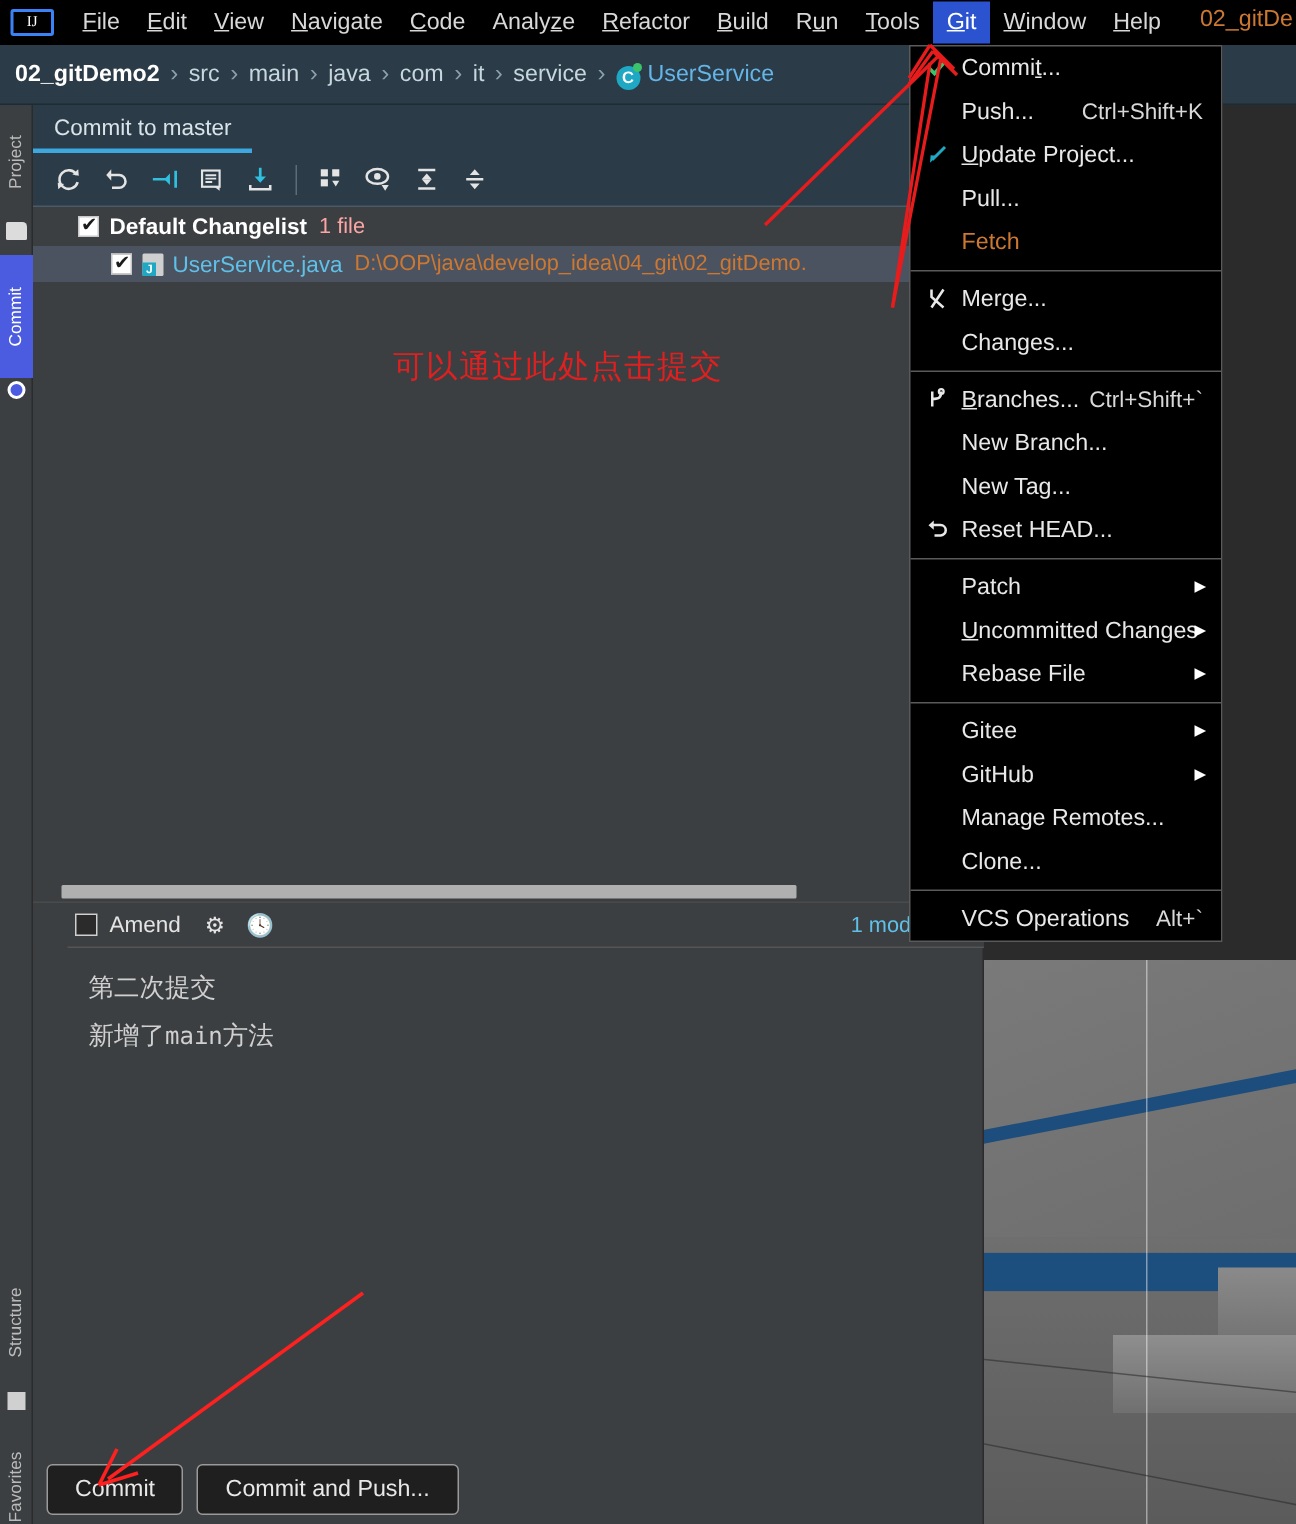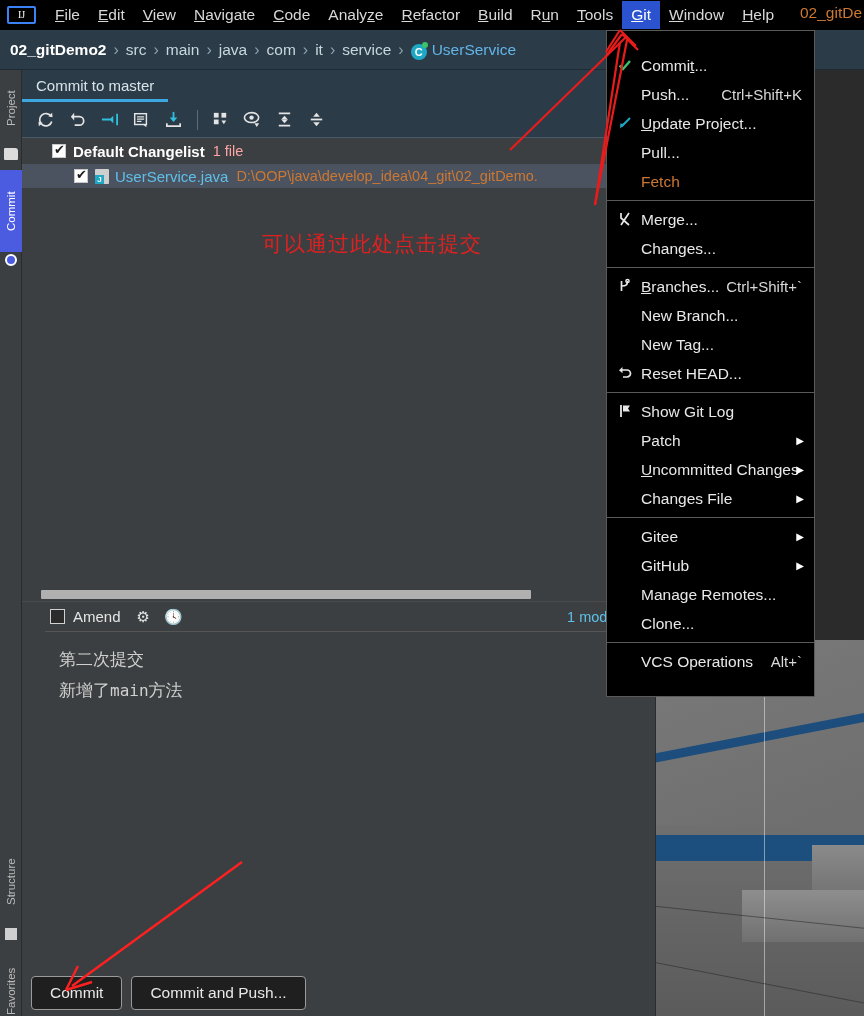--- a/index.html
+++ b/index.html
@@ -305,21 +305,21 @@
     position: absolute; left: 656px; top: 70px; width: 208px; height: 570px;
     background: #2b2b2b; z-index: 1; overflow: hidden;
     font-family: "DejaVu Sans Mono", monospace; font-size: 14px;
   }
   .es-line { position: absolute; white-space: nowrap; }
 
   
   .gitmenu {
     position: absolute; left: 606px; top: 30px; width: 209px;
     background: #000000; border: 1px solid #5a5a5a; z-index: 40;
-    padding: 20px 0;
+    padding: 0 0;
   }
   .gm-item {
     position: relative; height: 29px; display: flex; align-items: center;
     color: #e8e8e8; font-size: 15.5px; padding-left: 34px; padding-right: 12px;
   }
   .gm-item .gm-ico {
     position: absolute; left: 9px; top: 5px; width: 18px; height: 18px;
     display: flex; align-items: center; justify-content: center; font-size: 15px;
   }
   .gm-item.orange { color: #cc7832; }
@@ -624,38 +624,29 @@
           <svg width="16" height="16" viewBox="0 0 16 16">
             <path fill="none" stroke="#e8e8e8" stroke-width="1.7" d="M4 5h6a3.5 3.5 0 010 7H6"></path>
             <path fill="#e8e8e8" d="M5.5 2L2 5.2l3.5 3z"></path>
           </svg>
         </span>
       <span>Reset HEAD...</span>
     </div>
 
     <div class="gm-sep"></div>
     <div class="gm-item">
-      <span class="gm-ico">
-          <svg width="16" height="16" viewBox="0 0 16 16">
-            <path stroke="#e8e8e8" stroke-width="1.8" d="M4 2v12"></path>
-            <path fill="#e8e8e8" d="M6 2.5h7l-2 3 2 3H6z"></path>
-          </svg>
-        </span>
-      <span>Show Git Log</span>
-    </div>
-    <div class="gm-item">
       <span>Patch</span>
       <span class="gm-arrow">▶</span>
     </div>
     <div class="gm-item">
       <u>U</u>ncommitted Changes
       <span class="gm-arrow">▶</span>
     </div>
     <div class="gm-item">
-      <span>Changes File</span>
+      <span>Rebase File</span>
       <span class="gm-arrow">▶</span>
     </div>
 
     <div class="gm-sep"></div>
     <div class="gm-item">
       <span>Gitee</span>
       <span class="gm-arrow">▶</span>
     </div>
     <div class="gm-item">
       <span>GitHub</span>

